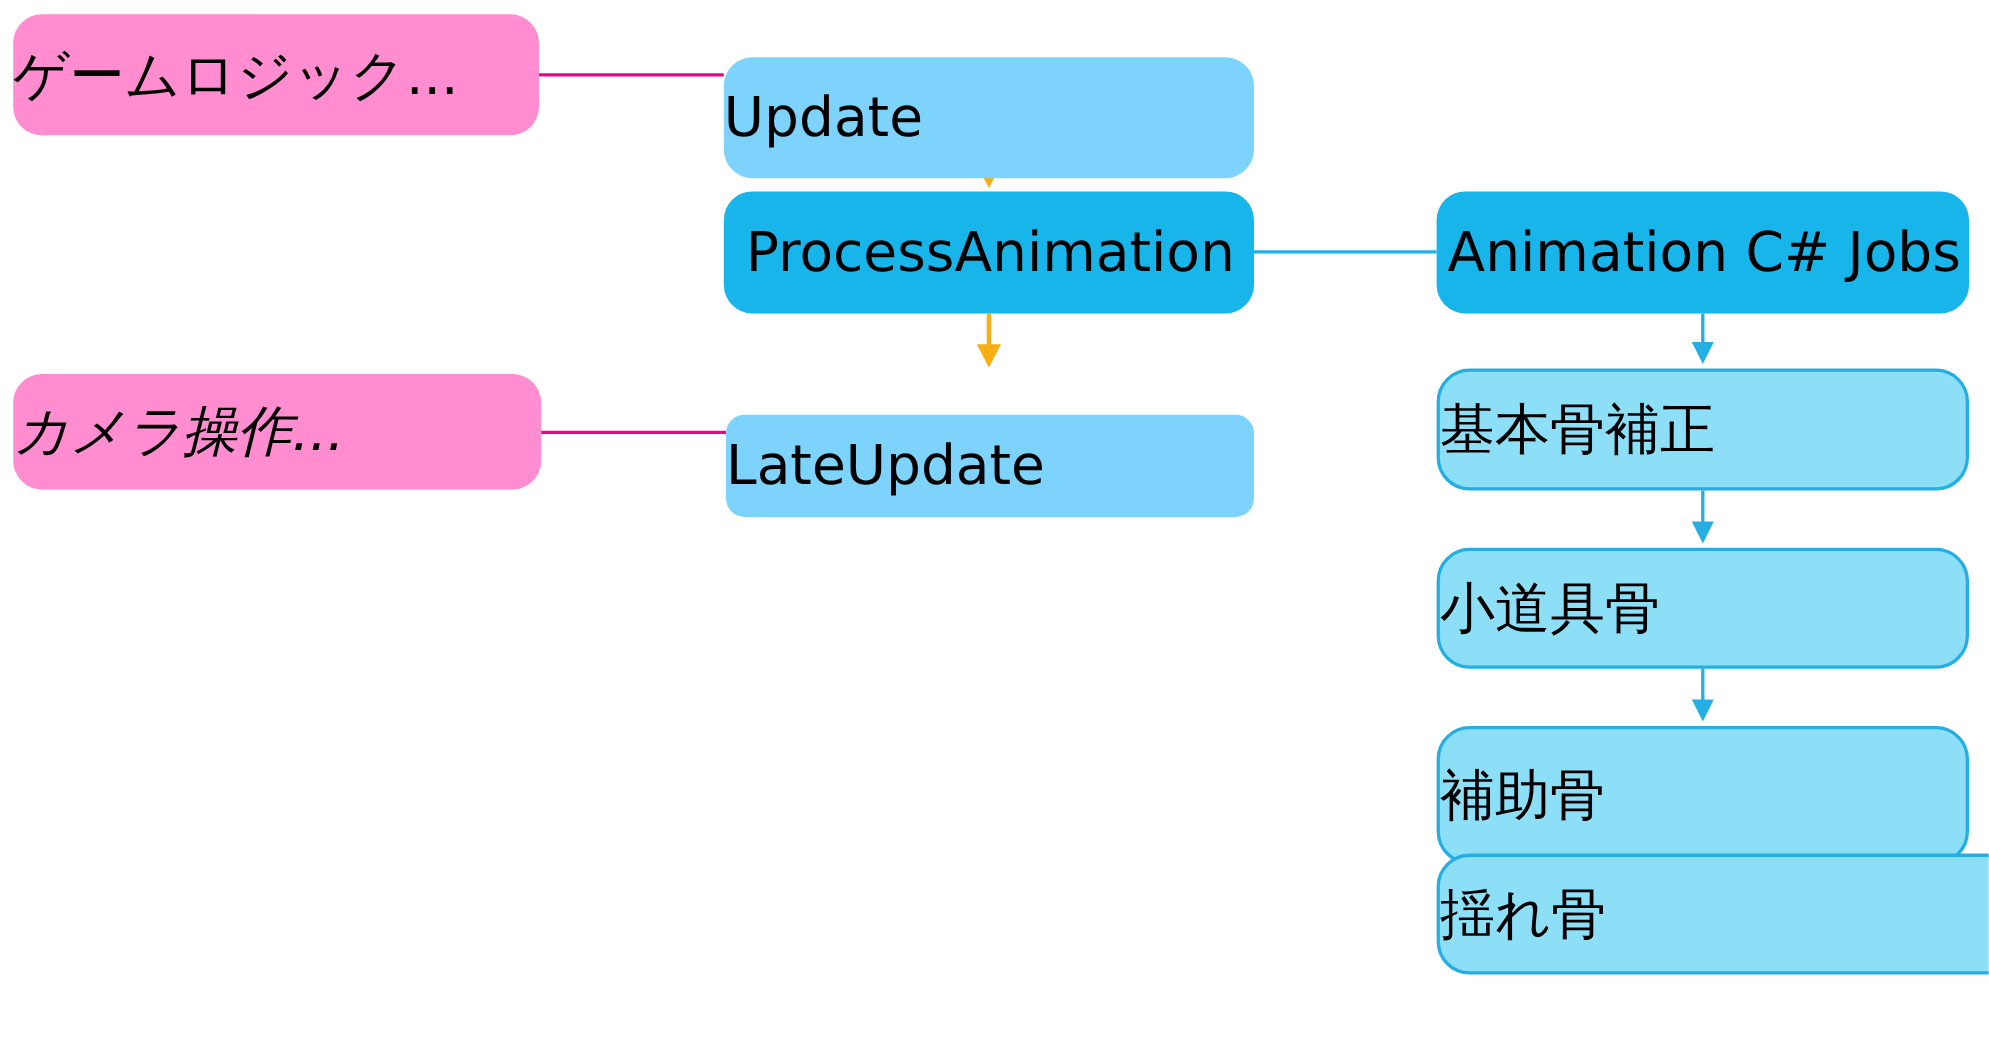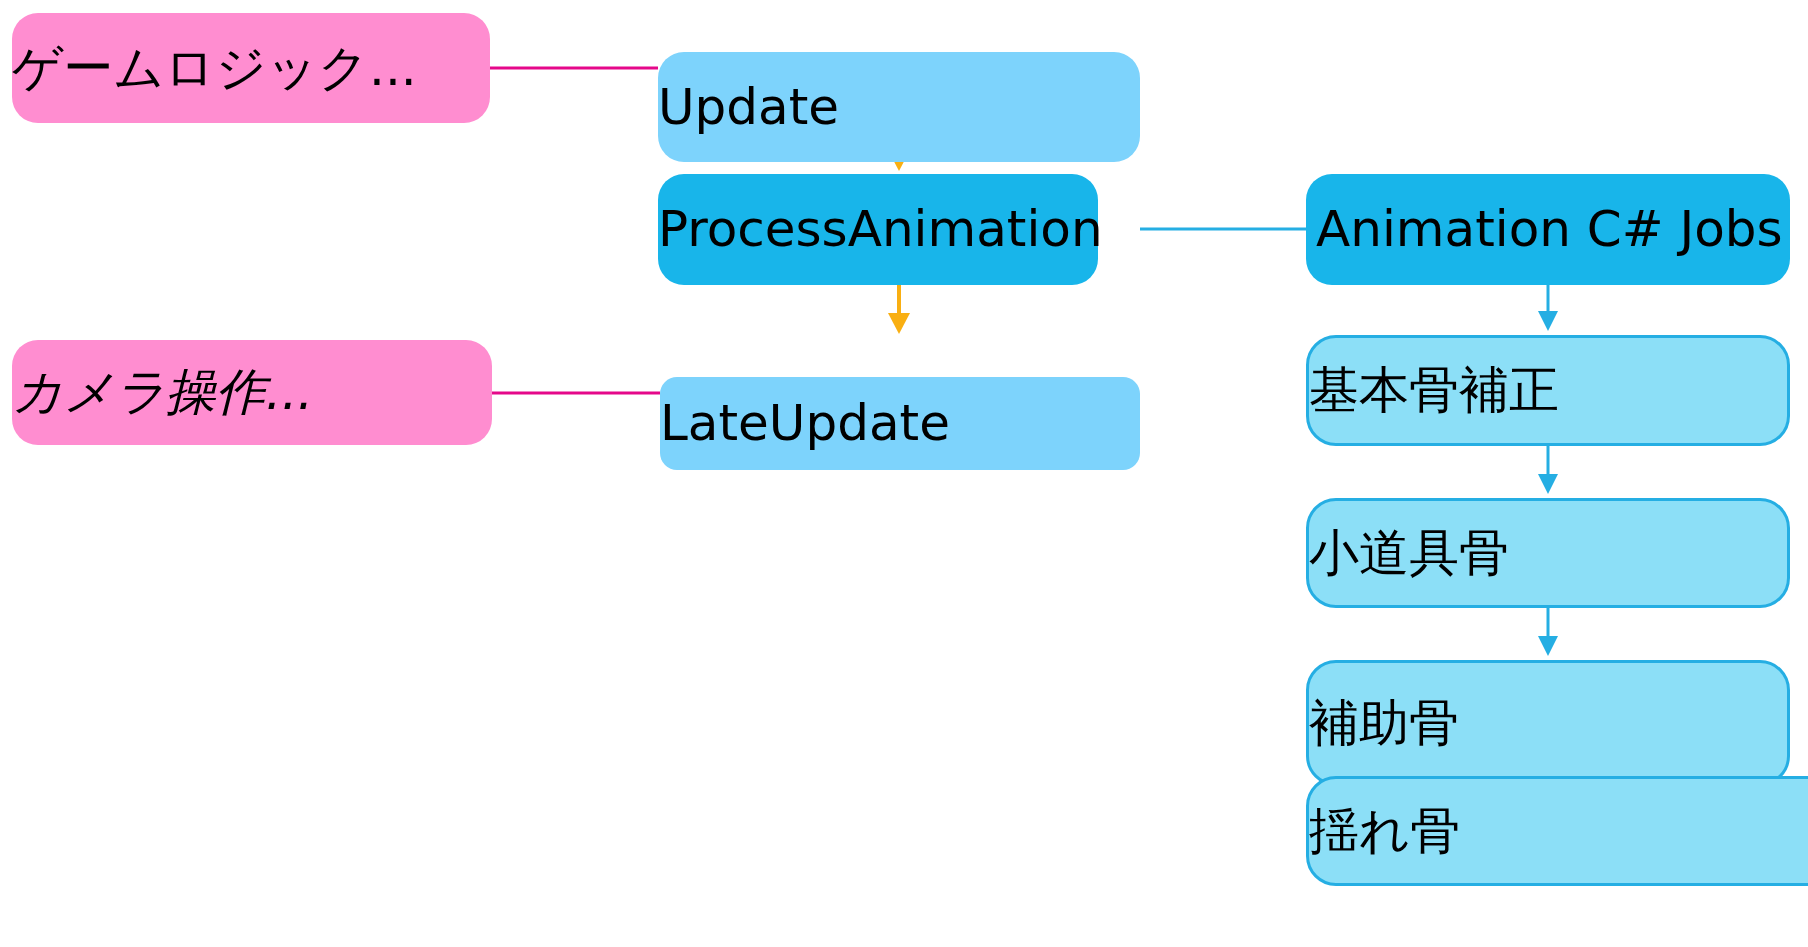--- a/index.html
+++ b/index.html
@@ -82,21 +82,21 @@
   </svg>
 
   <div class="node pink" style="left:12px; top:13px; width:478px; height:110px;">
     <span>ゲームロジック...</span>
   </div>
 
   <div class="node magenta" style="left:658px; top:13px; width:482px; height:110px;">
     <span>Update</span>
   </div>
 
-  <div class="node cyan" style="left:658px; top:174px; width:440px; height:111px;">
+  <div class="node cyan" style="left:658px; top:174px; width:482px; height:111px;padding-left:20px;">
     <span>ProcessAnimation</span>
   </div>
 
   <div class="node cyan" style="left:1306px; top:174px; width:484px; height:111px;padding-left:10px;">
     <span>Animation C# Jobs</span>
   </div>
 
   <div class="node pink" style="left:12px; top:340px; width:480px; height:105px;font-style:italic;">
     <span>カメラ操作...</span>
   </div>

